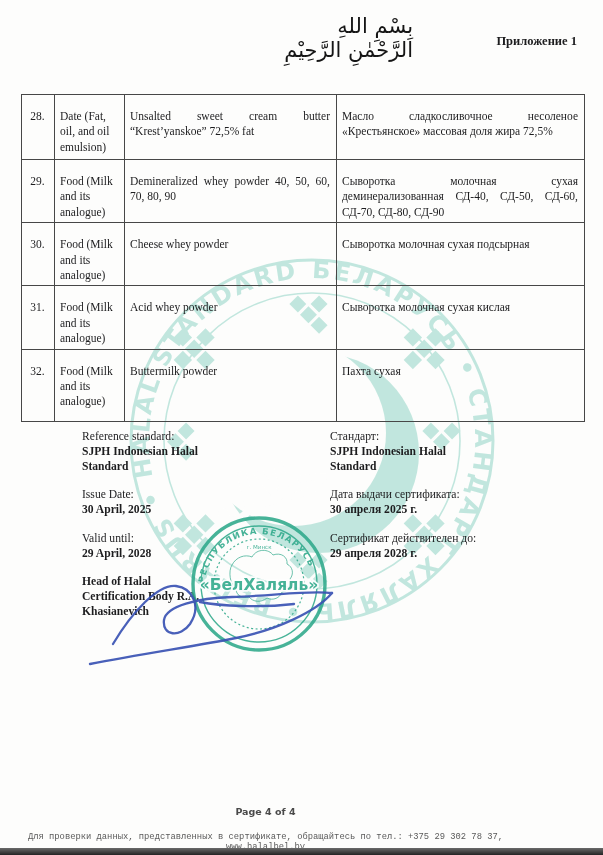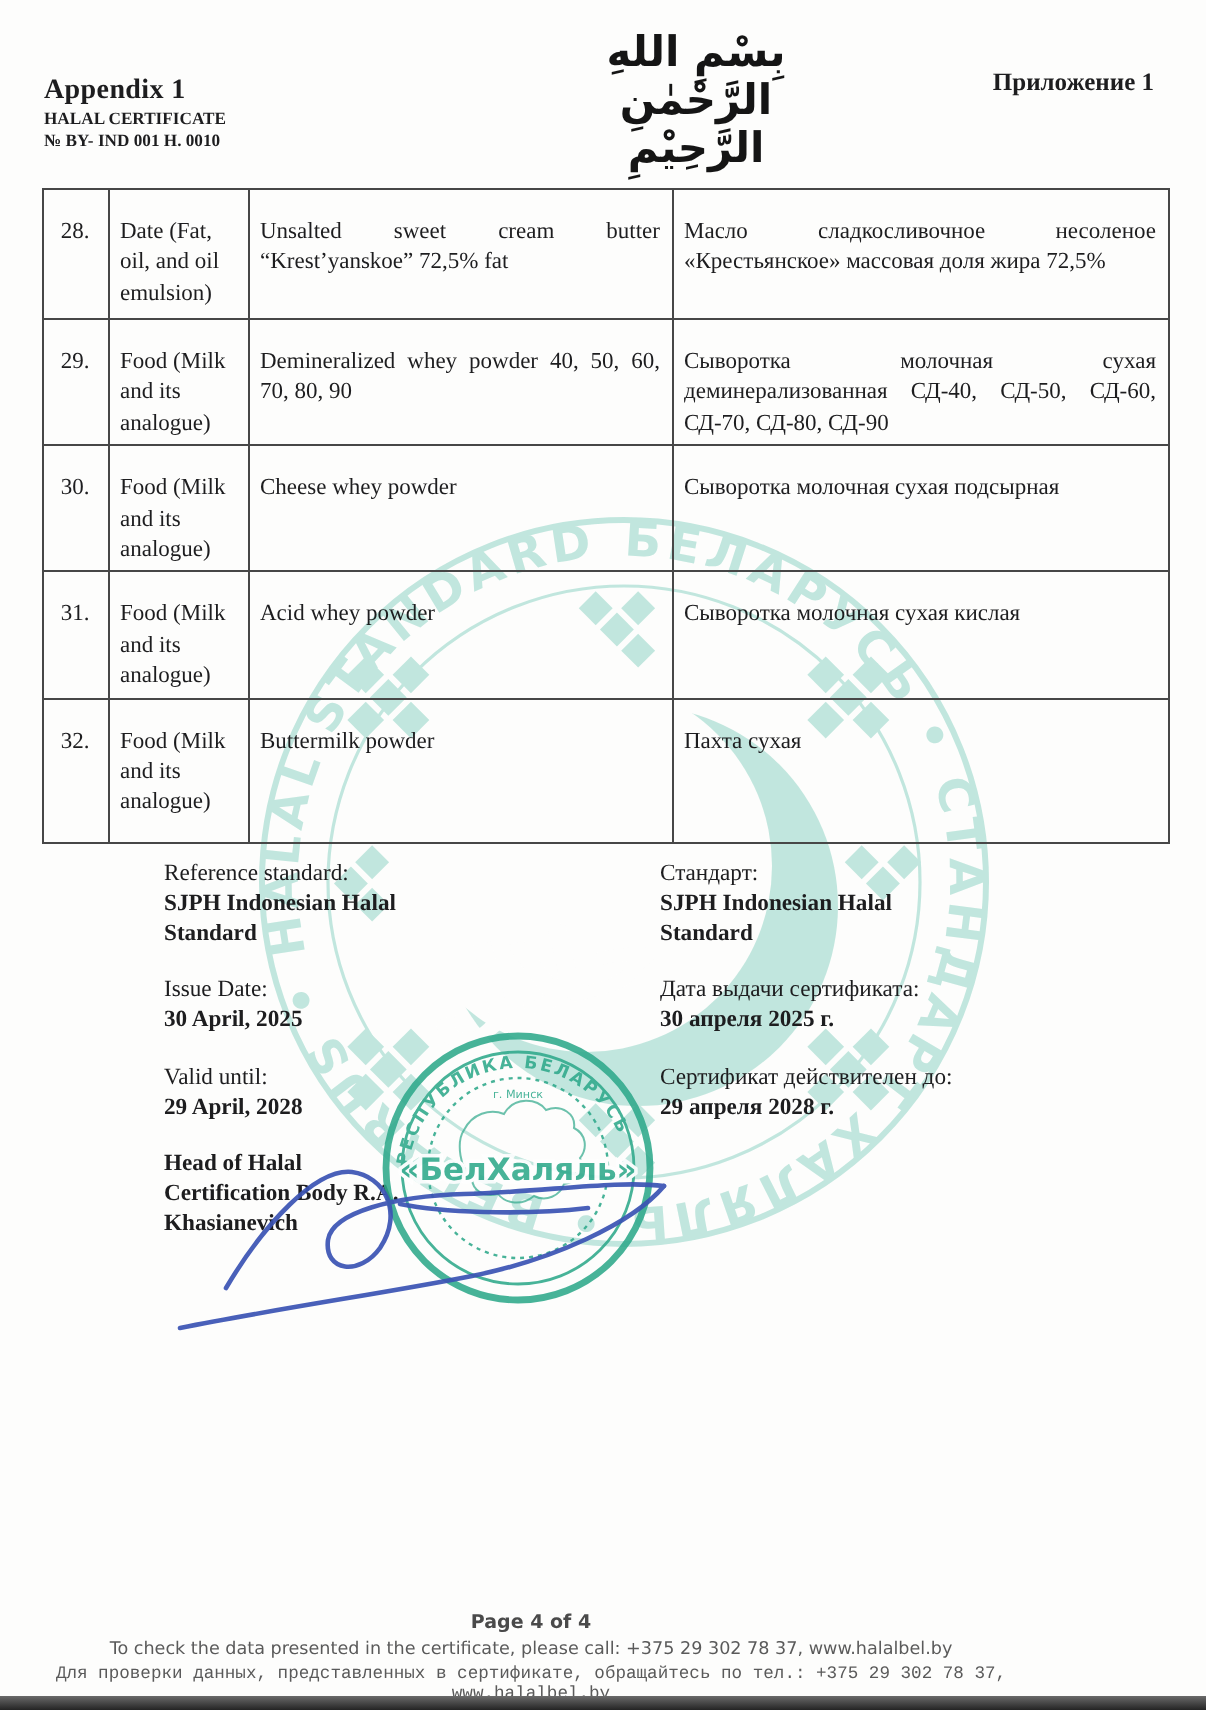--- a/index.html
+++ b/index.html
@@ -2,22 +2,22 @@
 <html><head>
 <meta charset="utf-8">
 <style>
   html,body{margin:0;padding:0;background:#e8e8e8;}
   #page{position:relative;width:603px;height:855px;background:#fdfdfc;overflow:hidden;
         font-family:"Liberation Serif", serif;color:#1d1d1f;}
   .abs{position:absolute;}
   
   .hdr-appendix{font-size:14px;font-weight:bold;letter-spacing:.2px;}
   .hdr-sub{font-size:8.6px;font-weight:bold;line-height:1.25;}
-  .bismillah{font-family:"DejaVu Sans", sans-serif;font-weight:bold;font-size:21px;
-             direction:rtl;text-align:center;line-height:1.15;color:#151515;}
+  .bismillah{font-family:"DejaVu Sans", sans-serif;font-weight:normal;font-size:21px;
+             direction:rtl;text-align:right;line-height:1.15;color:#151515;}
   .hdr-ru{font-size:12.5px;font-weight:bold;}
   
   table.products{border-collapse:collapse;table-layout:fixed;width:563px;background:transparent;}
   table.products td{border:1.6px solid #474747;vertical-align:top;
                     padding:14px 6px 2px 5px;font-size:11.5px;line-height:1.34;}
   td.c-num{text-align:center;padding-left:2px;padding-right:2px;}
   td.c-en,td.c-ru{text-align:justify;text-align-last:left;}
   
   .lbl{font-size:11.6px;line-height:15px;}
   .val{font-size:11.6px;line-height:15px;font-weight:bold;}
@@ -104,25 +104,20 @@
           <rect x="-8" y="-18" width="12" height="12" transform="rotate(45)"></rect>
           <rect x="-8" y="-3" width="12" height="12" transform="rotate(45)"></rect>
           <rect x="-23" y="-3" width="12" height="12" transform="rotate(45)"></rect>
         </g>
     </g>
 
     <rect x="0" y="0" width="378" height="378" fill="#9ed9cc" mask="url(#crescentMask)"></rect>
     <text x="152" y="252" font-family="DejaVu Sans, sans-serif" font-size="52" font-weight="bold" fill="#fdfdfc" transform="rotate(-14 152 252)" text-anchor="middle">حلال</text>
   </svg>
 
-  <div class="abs layer-content" style="left:22px;top:38px;">
-    <div class="hdr-appendix">Appendix 1</div>
-    <div class="hdr-sub">HALAL CERTIFICATE</div>
-    <div class="hdr-sub">№ BY- IND 001 H. 0010</div>
-  </div>
 
   <div class="abs layer-content bismillah" style="left:283px;top:14px;width:130px;">بِسْمِ اللهِ الرَّحْمٰنِ الرَّحِيْمِ</div>
 
   <div class="abs layer-content hdr-ru" style="right:26px;top:34px;">Приложение 1</div>
 
   <table class="products abs layer-content" style="left:21px;top:94px;">
     <colgroup>
         <col style="width:33px">
         <col style="width:70px">
         <col style="width:212px">
@@ -196,17 +191,16 @@
 
   <svg class="abs layer-sig" style="left:80px;top:572px;" width="265" height="95" viewBox="0 0 265 95">
     <g fill="none" stroke="#3a53b4" stroke-width="2.3" stroke-linecap="round" opacity=".92">
       <path d="M33 72 C 52 40 78 12 96 14 C 112 16 122 34 110 52 C 100 66 82 64 84 48 C 86 34 118 26 152 25 C 192 24 228 18 252 21"></path>
       <path d="M252 21 C 236 40 196 58 156 66 C 116 74 60 82 10 92"></path>
       <path d="M120 30 C 140 34 180 36 214 32"></path>
     </g>
   </svg>
 
   <div class="abs foot foot-page layer-content" style="left:0;top:806px;">Page 4 of 4</div>
-  <div class="abs foot foot-line layer-content" style="left:0;top:820px;">To check the data presented in the certificate, please call: +375 29 302 78 37, www.halalbel.by</div>
   <div class="abs foot foot-line layer-content" style="left:0;top:832px;font-family:Liberation Mono, monospace;">Для проверки данных, представленных в сертификате, обращайтесь по тел.: +375 29 302 78 37, www.halalbel.by</div>
   <div class="abs scanbar layer-content"></div>
 
 </div>
 
 </body></html>

